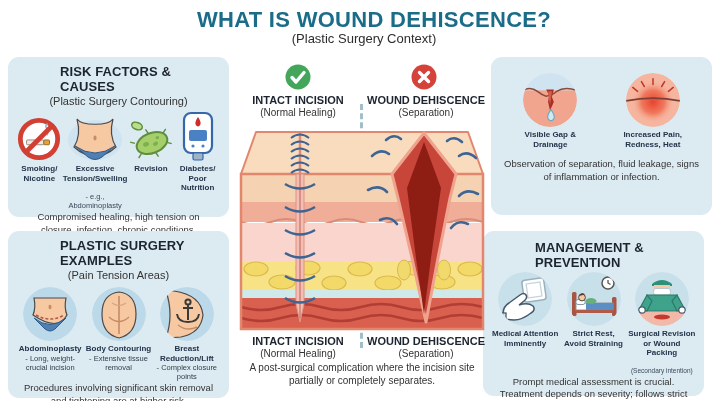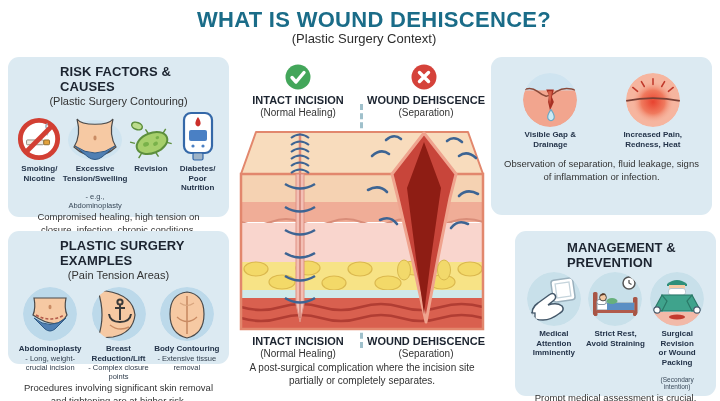--- a/index.html
+++ b/index.html
@@ -127,70 +127,70 @@
         <rect x="12" y="42" width="10" height="7" rx="1.5" fill="#9fb4c8" stroke="#3468a8" stroke-width="1.2"></rect>
       </svg>
         </div>
       <div class="item-label">Diabetes/
 Poor Nutrition</div>
     </div>
   </div>
   <div class="summary">Compromised healing, high tension on closure, infection, chronic conditions.</div>
 </section>
 
-<section class="panel" style="left:8px;top:231px;width:221px;height:133px;">
+<section class="panel" style="left:8px;top:231px;width:221px;height:167px;">
   <h2>PLASTIC SURGERY EXAMPLES</h2>
   <div class="psub">(Pain Tension Areas)</div>
   <div class="items even">
     <div class="item">
       <div class="icon-slot tall">
           <svg class="circle-icon" width="54" height="54" viewBox="0 0 54 54">
         <circle cx="27" cy="27" r="27" fill="#bcd9ea"></circle>
         <path d="M11,11 h32 q-2,10 1,17 q-9,17 -34,0 q3,-7 1,-17 z" fill="#f6c9a3" stroke="#4a4a4a" stroke-width="1.2"></path>
         <ellipse cx="27" cy="20" rx="1.5" ry="2.2" fill="#c98b63"></ellipse>
         <path d="M13,28 Q27,36 41,28" stroke="#b35a4a" stroke-width="1.6" stroke-dasharray="3,2" fill="none"></path>
         <path d="M11,31 q16,13 32,0 l-11,11 q-5,4 -10,0 z" fill="#4f7fb3" stroke="#2f5a86" stroke-width="1"></path>
       </svg>
         </div>
       <div class="item-label">Abdominoplasty</div>
       <div class="item-detail">- Long, weight-
 crucial incision</div>
+    </div>
+    <div class="item">
+      <div class="icon-slot tall">
+          <svg class="circle-icon" width="54" height="54" viewBox="0 0 54 54">
+        <circle cx="27" cy="27" r="27" fill="#bcd9ea"></circle>
+        <path d="M27,5 q17,2 17,22 q0,20 -17,24 q-17,-4 -17,-24 q0,-20 17,-22 z" fill="#f6c9a3" stroke="#4a4a4a" stroke-width="1.2"></path>
+        <path d="M27,9 v38" stroke="#c98b63" stroke-width="1.6"></path>
+        <path d="M17,30 q10,9 20,0" stroke="#c98b63" stroke-width="1.3" fill="none"></path>
+        <path d="M20,16 q7,5 14,0" stroke="#d8a57e" stroke-width="1.1" fill="none"></path>
+      </svg>
+        </div>
+      <div class="item-label">Body Contouring</div>
+      <div class="item-detail">- Extensive tissue
+removal</div>
     </div>
     <div class="item">
       <div class="icon-slot tall">
           <svg class="circle-icon" width="54" height="54" viewBox="0 0 54 54">
         <circle cx="27" cy="27" r="27" fill="#bcd9ea"></circle>
         <path d="M14,4 q27,4 29,24 q-2,18 -22,22 l-15,1 q8,-23 0,-47 z" fill="#f6c9a3" stroke="#4a4a4a" stroke-width="1.2"></path>
         <path d="M18,38 q9,7 19,2" stroke="#c98b63" stroke-width="1.4" fill="none"></path>
         <g stroke="#3a3a3a" stroke-width="2" fill="none">
           <circle cx="28" cy="15" r="2.6"></circle>
           <line x1="28" y1="17.5" x2="28" y2="33"></line>
           <line x1="23" y1="21" x2="33" y2="21"></line>
           <path d="M17,27 q1,8 11,8 q10,0 11,-8"></path>
         </g>
       </svg>
         </div>
       <div class="item-label">Breast
 Reduction/Lift</div>
       <div class="item-detail">- Complex closure
 points</div>
-    </div>
-    <div class="item">
-      <div class="icon-slot tall">
-          <svg class="circle-icon" width="54" height="54" viewBox="0 0 54 54">
-        <circle cx="27" cy="27" r="27" fill="#bcd9ea"></circle>
-        <path d="M27,5 q17,2 17,22 q0,20 -17,24 q-17,-4 -17,-24 q0,-20 17,-22 z" fill="#f6c9a3" stroke="#4a4a4a" stroke-width="1.2"></path>
-        <path d="M27,9 v38" stroke="#c98b63" stroke-width="1.6"></path>
-        <path d="M17,30 q10,9 20,0" stroke="#c98b63" stroke-width="1.3" fill="none"></path>
-        <path d="M20,16 q7,5 14,0" stroke="#d8a57e" stroke-width="1.1" fill="none"></path>
-      </svg>
-        </div>
-      <div class="item-label">Body Contouring</div>
-      <div class="item-detail">- Extensive tissue
-removal</div>
     </div>
   </div>
   <div class="summary">Procedures involving significant skin removal and tightening are at higher risk.</div>
 </section>
 
 <section class="panel" style="left:491px;top:57px;width:221px;height:158px;">
   <div class="items even" style="margin-top:8px">
     <div class="item">
       <div class="icon-slot tall">
           <svg class="circle-icon" width="56" height="56" viewBox="0 0 56 56">
@@ -239,21 +239,21 @@
         </g>
       </svg>
         </div>
       <div class="item-label">Increased Pain,
 Redness, Heat</div>
     </div>
   </div>
   <div class="summary" style="margin-top:9px">Observation of separation, fluid leakage, signs of inflammation or infection.</div>
 </section>
 
-<section class="panel" style="left:515px;top:231px;width:201px;height:165px;">
+<section class="panel" style="left:483px;top:231px;width:221px;height:165px;">
   <h2 style="margin-top:3px">MANAGEMENT &amp; PREVENTION</h2>
   <div class="items even" style="margin-top:6px">
     <div class="item">
       <div class="icon-slot">
           <svg class="circle-icon" width="54" height="54" viewBox="0 0 54 54">
         <defs>
               <clipPath id="ch">
                 <circle cx="27" cy="27" r="27"></circle>
               </clipPath>
             </defs>

